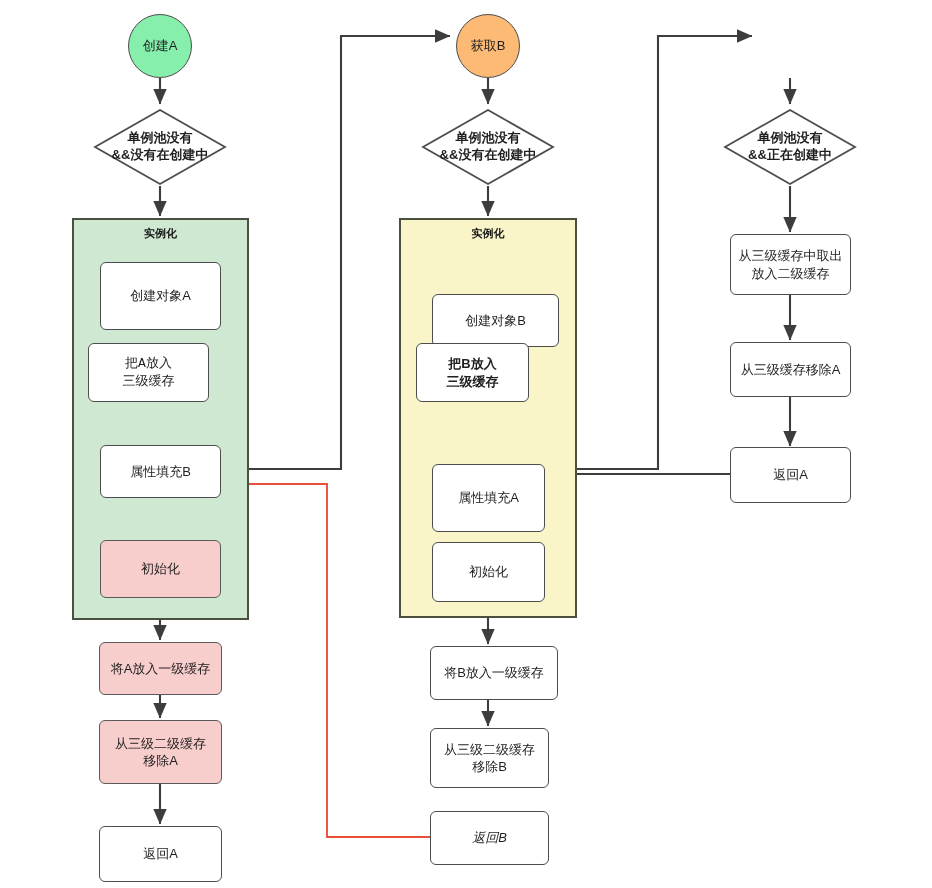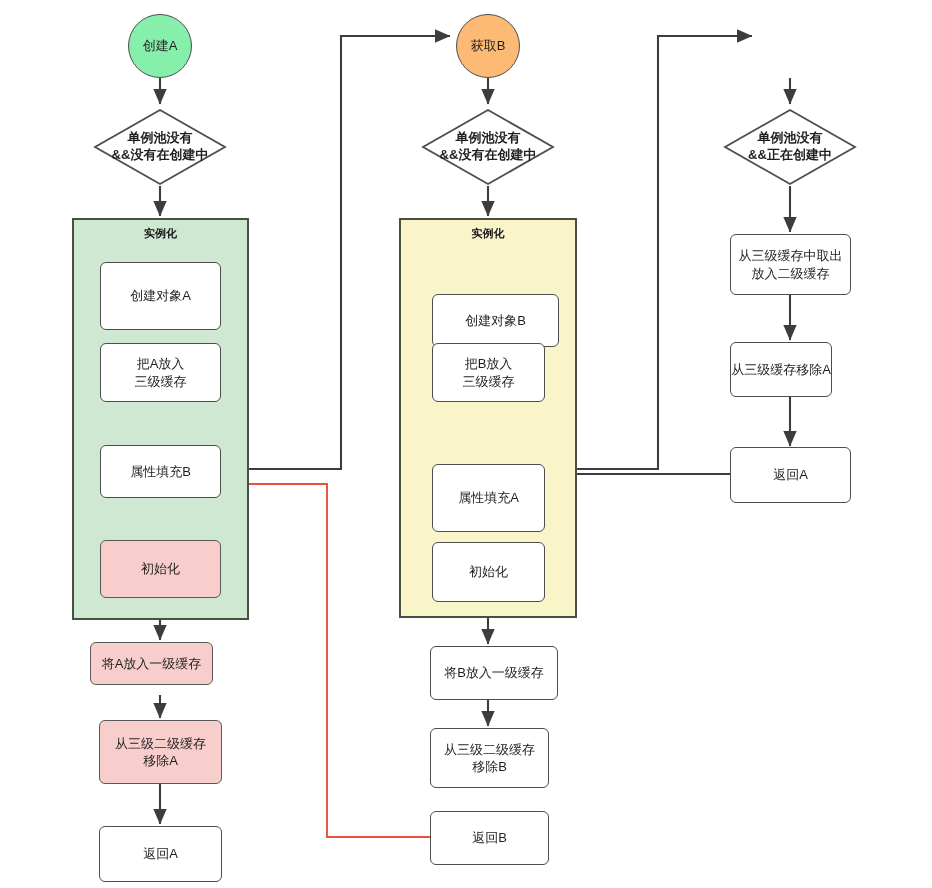--- a/index.html
+++ b/index.html
@@ -168,32 +168,32 @@
 &amp;&amp;没有在创建中</div>
   </div>
 
   <div class="container-box green" style="left:72px; top:218px; width:177px; height:402px;">
     <div class="container-title">实例化</div>
   </div>
 
   <div class="node rect" style="left:100px; top:262px; width:121px; height:68px;">
     <span>创建对象A</span>
   </div>
-  <div class="node rect" style="left:100px; top:343px; width:121px; height:59px;">
+  <div class="node rect" style="left:88px; top:343px; width:121px; height:59px;font-family:Liberation Mono, monospace;">
     <span>把A放入
 三级缓存</span>
   </div>
   <div class="node rect" style="left:100px; top:445px; width:121px; height:53px;">
     <span>属性填充B</span>
   </div>
   <div class="node rect pink" style="left:100px; top:540px; width:121px; height:58px;">
     <span>初始化</span>
   </div>
 
-  <div class="node rect pink" style="left:90px; top:642px; width:123px; height:43px;">
+  <div class="node rect pink" style="left:99px; top:642px; width:123px; height:53px;">
     <span>将A放入一级缓存</span>
   </div>
   <div class="node rect pink" style="left:99px; top:720px; width:123px; height:64px;">
     <span>从三级二级缓存
 移除A</span>
   </div>
   <div class="node rect" style="left:99px; top:826px; width:123px; height:56px;">
     <span>返回A</span>
   </div>
 
@@ -209,56 +209,56 @@
 &amp;&amp;没有在创建中</div>
   </div>
 
   <div class="container-box yellow" style="left:399px; top:218px; width:178px; height:400px;">
     <div class="container-title">实例化</div>
   </div>
 
   <div class="node rect" style="left:432px; top:262px; width:127px; height:53px;margin-top:32px;">
     <span>创建对象B</span>
   </div>
-  <div class="node rect" style="left:432px; top:343px; width:113px; height:59px;">
+  <div class="node rect" style="left:416px; top:343px; width:113px; height:59px;font-weight:bold;">
     <span>把B放入
 三级缓存</span>
   </div>
   <div class="node rect" style="left:432px; top:464px; width:113px; height:68px;">
     <span>属性填充A</span>
   </div>
   <div class="node rect" style="left:432px; top:542px; width:113px; height:60px;">
     <span>初始化</span>
   </div>
 
   <div class="node rect" style="left:430px; top:646px; width:128px; height:54px;">
     <span>将B放入一级缓存</span>
   </div>
   <div class="node rect" style="left:430px; top:728px; width:119px; height:60px;">
     <span>从三级二级缓存
 移除B</span>
   </div>
-  <div class="node rect" style="left:430px; top:811px; width:119px; height:54px;">
+  <div class="node rect" style="left:430px; top:811px; width:119px; height:54px;font-style:italic;">
     <span>返回B</span>
   </div>
 
 
   <div class="diamond-wrap" style="left:723px; top:108px; width:134px; height:78px;">
     <svg width="134" height="78" viewBox="0 0 134 78">
       <polygon points="67,2 132,39 67,76 2,39" fill="#ffffff" stroke="#4d4d4d" stroke-width="1.8"></polygon>
     </svg>
     <div class="diamond-label">单例池没有
 &amp;&amp;正在创建中</div>
   </div>
 
   <div class="node rect" style="left:730px; top:234px; width:121px; height:61px;">
     <span>从三级缓存中取出
 放入二级缓存</span>
   </div>
-  <div class="node rect" style="left:730px; top:342px; width:102px; height:55px;">
+  <div class="node rect" style="left:730px; top:342px; width:121px; height:55px;">
     <span>从三级缓存移除A</span>
   </div>
   <div class="node rect" style="left:730px; top:447px; width:121px; height:56px;">
     <span>返回A</span>
   </div>
 
 
 </div>
 
 </body></html>

